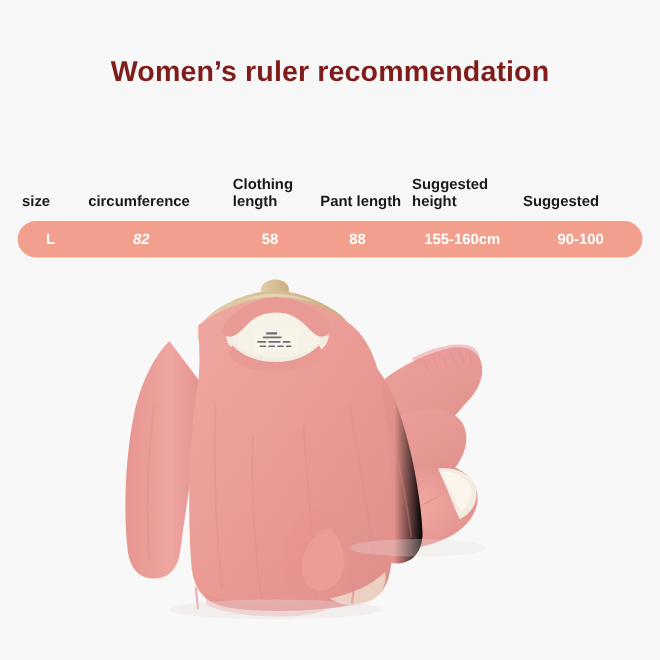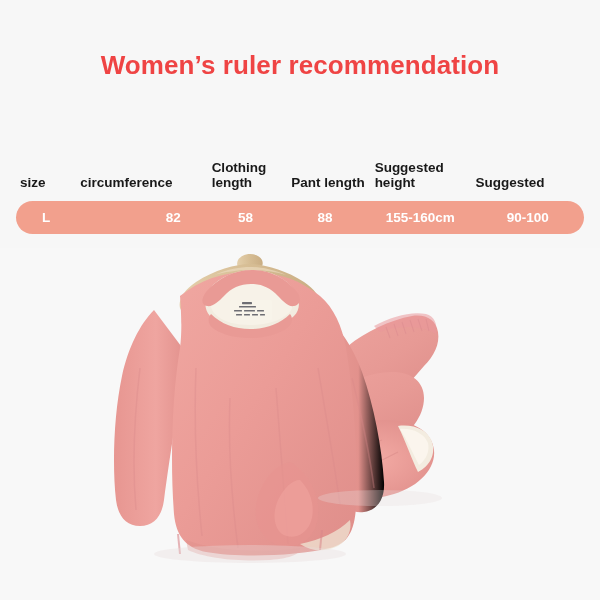--- a/index.html
+++ b/index.html
@@ -24,21 +24,21 @@
 
   
   .title {
     position: absolute;
     left: 0;
     top: 50px;
     width: 600px;
     text-align: center;
     font-size: 26px;
     font-weight: bold;
-    color: #ef4444;
+    color: #7f1d1d;
     letter-spacing: 0.1px;
   }
 
   
   .size-table {
     position: absolute;
     left: 16px;
     top: 144px;
     width: 568px;
   }
@@ -81,21 +81,21 @@
 
   
   .c-size   { width: 62px; }
   .c-chest  { width: 118px; }
   .c-cloth  { width: 82px; margin-left: 17px; }
   .c-pant   { width: 86px; }
   .c-height { width: 104px; }
   .c-weight { width: 116px; }
 
   .value-row .c-size   { text-align: center; }
-  .value-row .c-chest  { text-align: right; padding-right: 10px; }
+  .value-row .c-chest  { text-align: center; padding-right: 10px; font-style: italic; }
   .value-row .c-cloth  { text-align: center; padding-right: 4px; }
   .value-row .c-pant   { text-align: center; padding-right: 8px; }
   .value-row .c-height { text-align: center; padding-right: 2px; }
   .value-row .c-weight { text-align: center; }
 
   
   .photo {
     position: absolute;
     left: 0;
     top: 248px;

